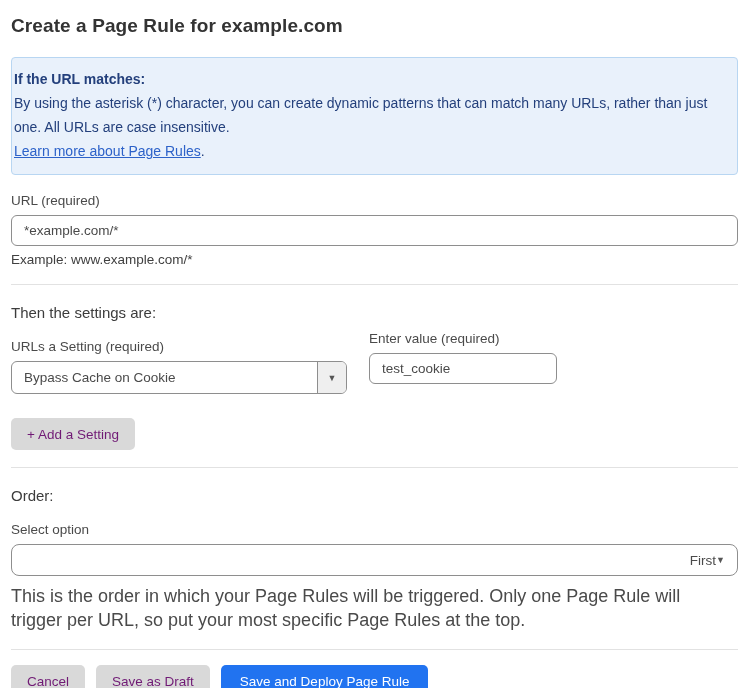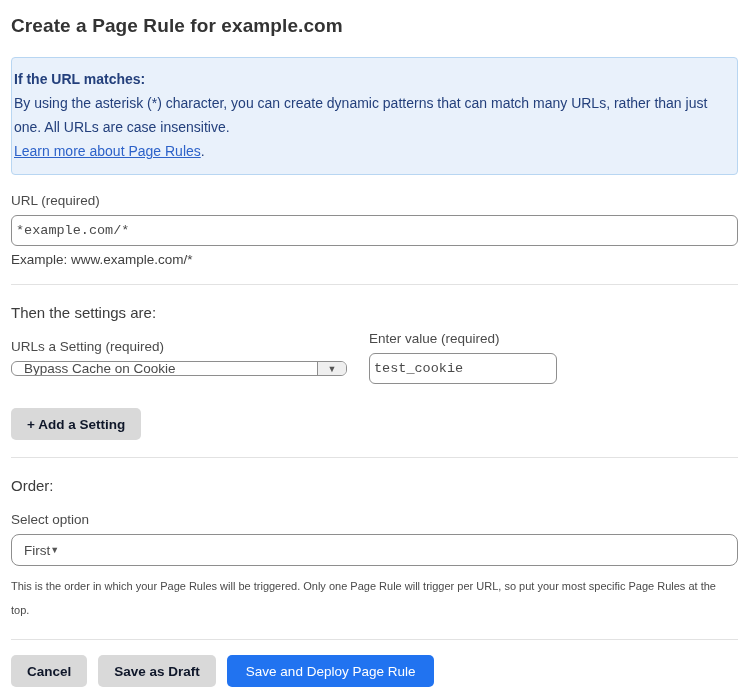--- a/index.html
+++ b/index.html
@@ -43,23 +43,23 @@
     margin-top: 18px;
     margin-bottom: 7px;
   }
 
   .text-input {
     display: block;
     width: 727px;
     height: 31px;
     border: 1px solid #8e8e8e;
     border-radius: 6px;
-    padding: 0 4px;
-    font-size: 13.5px;
-    font-family: Liberation Mono, monospace;
+    padding: 0 12px;
+    font-size: 13.5px;
+    font-family: Liberation Sans, sans-serif;
     color: #4a4a4a;
     background: #ffffff;
     outline: none;
   }
 
   .hint-text {
     font-size: 13.5px;
     color: #404040;
     margin-top: 6px;
   }
@@ -76,21 +76,21 @@
     color: #3c3c3c;
     margin-top: 19px;
   }
 
   .settings-row { display: flex; align-items: flex-start; }
   .settings-col-left { width: 336px; margin-right: 22px; }
   .settings-col-right { padding-top: 8px; }
 
   .dropdown {
     width: 336px;
-    height: 15px;
+    height: 33px;
     border: 1px solid #8e8e8e;
     border-radius: 6px;
     background: #ffffff;
     display: flex;
     align-items: center;
     cursor: pointer;
     overflow: hidden;
   }
   .dropdown-value {
     flex: 1;
@@ -115,42 +115,42 @@
   .btn {
     display: inline-block;
     border: none;
     border-radius: 5px;
     height: 32px;
     padding: 0 16px;
     font-size: 13.5px;
     font-family: "Liberation Sans", sans-serif;
     cursor: pointer;
   }
-  .btn-gray { background: #d9d9d9; color: #0f172a; font-weight: bold; }
+  .btn-gray { background: #d9d9d9; color: #701a75; }
   .btn-primary { background: #2173f0; color: #ffffff; padding: 0 19px; }
 
   .add-setting-btn { margin-top: 24px; }
 
   .select-box {
     width: 727px;
     height: 32px;
     border: 1px solid #8e8e8e;
     border-radius: 8px;
     background: #ffffff;
     display: flex;
     align-items: center;
-    justify-content: flex-start;
+    justify-content: flex-end;
     padding: 0 12px;
     font-size: 13.5px;
     color: #4a4a4a;
     cursor: pointer;
   }
 
   .help-text {
-    font-size: 11px;
+    font-size: 18px;
     color: #4a4a4a;
     line-height: 24px;
     margin-top: 8px;
     max-width: 722px;
   }
 
   .footer-buttons {
     display: flex;
     align-items: center;
     gap: 11px;

